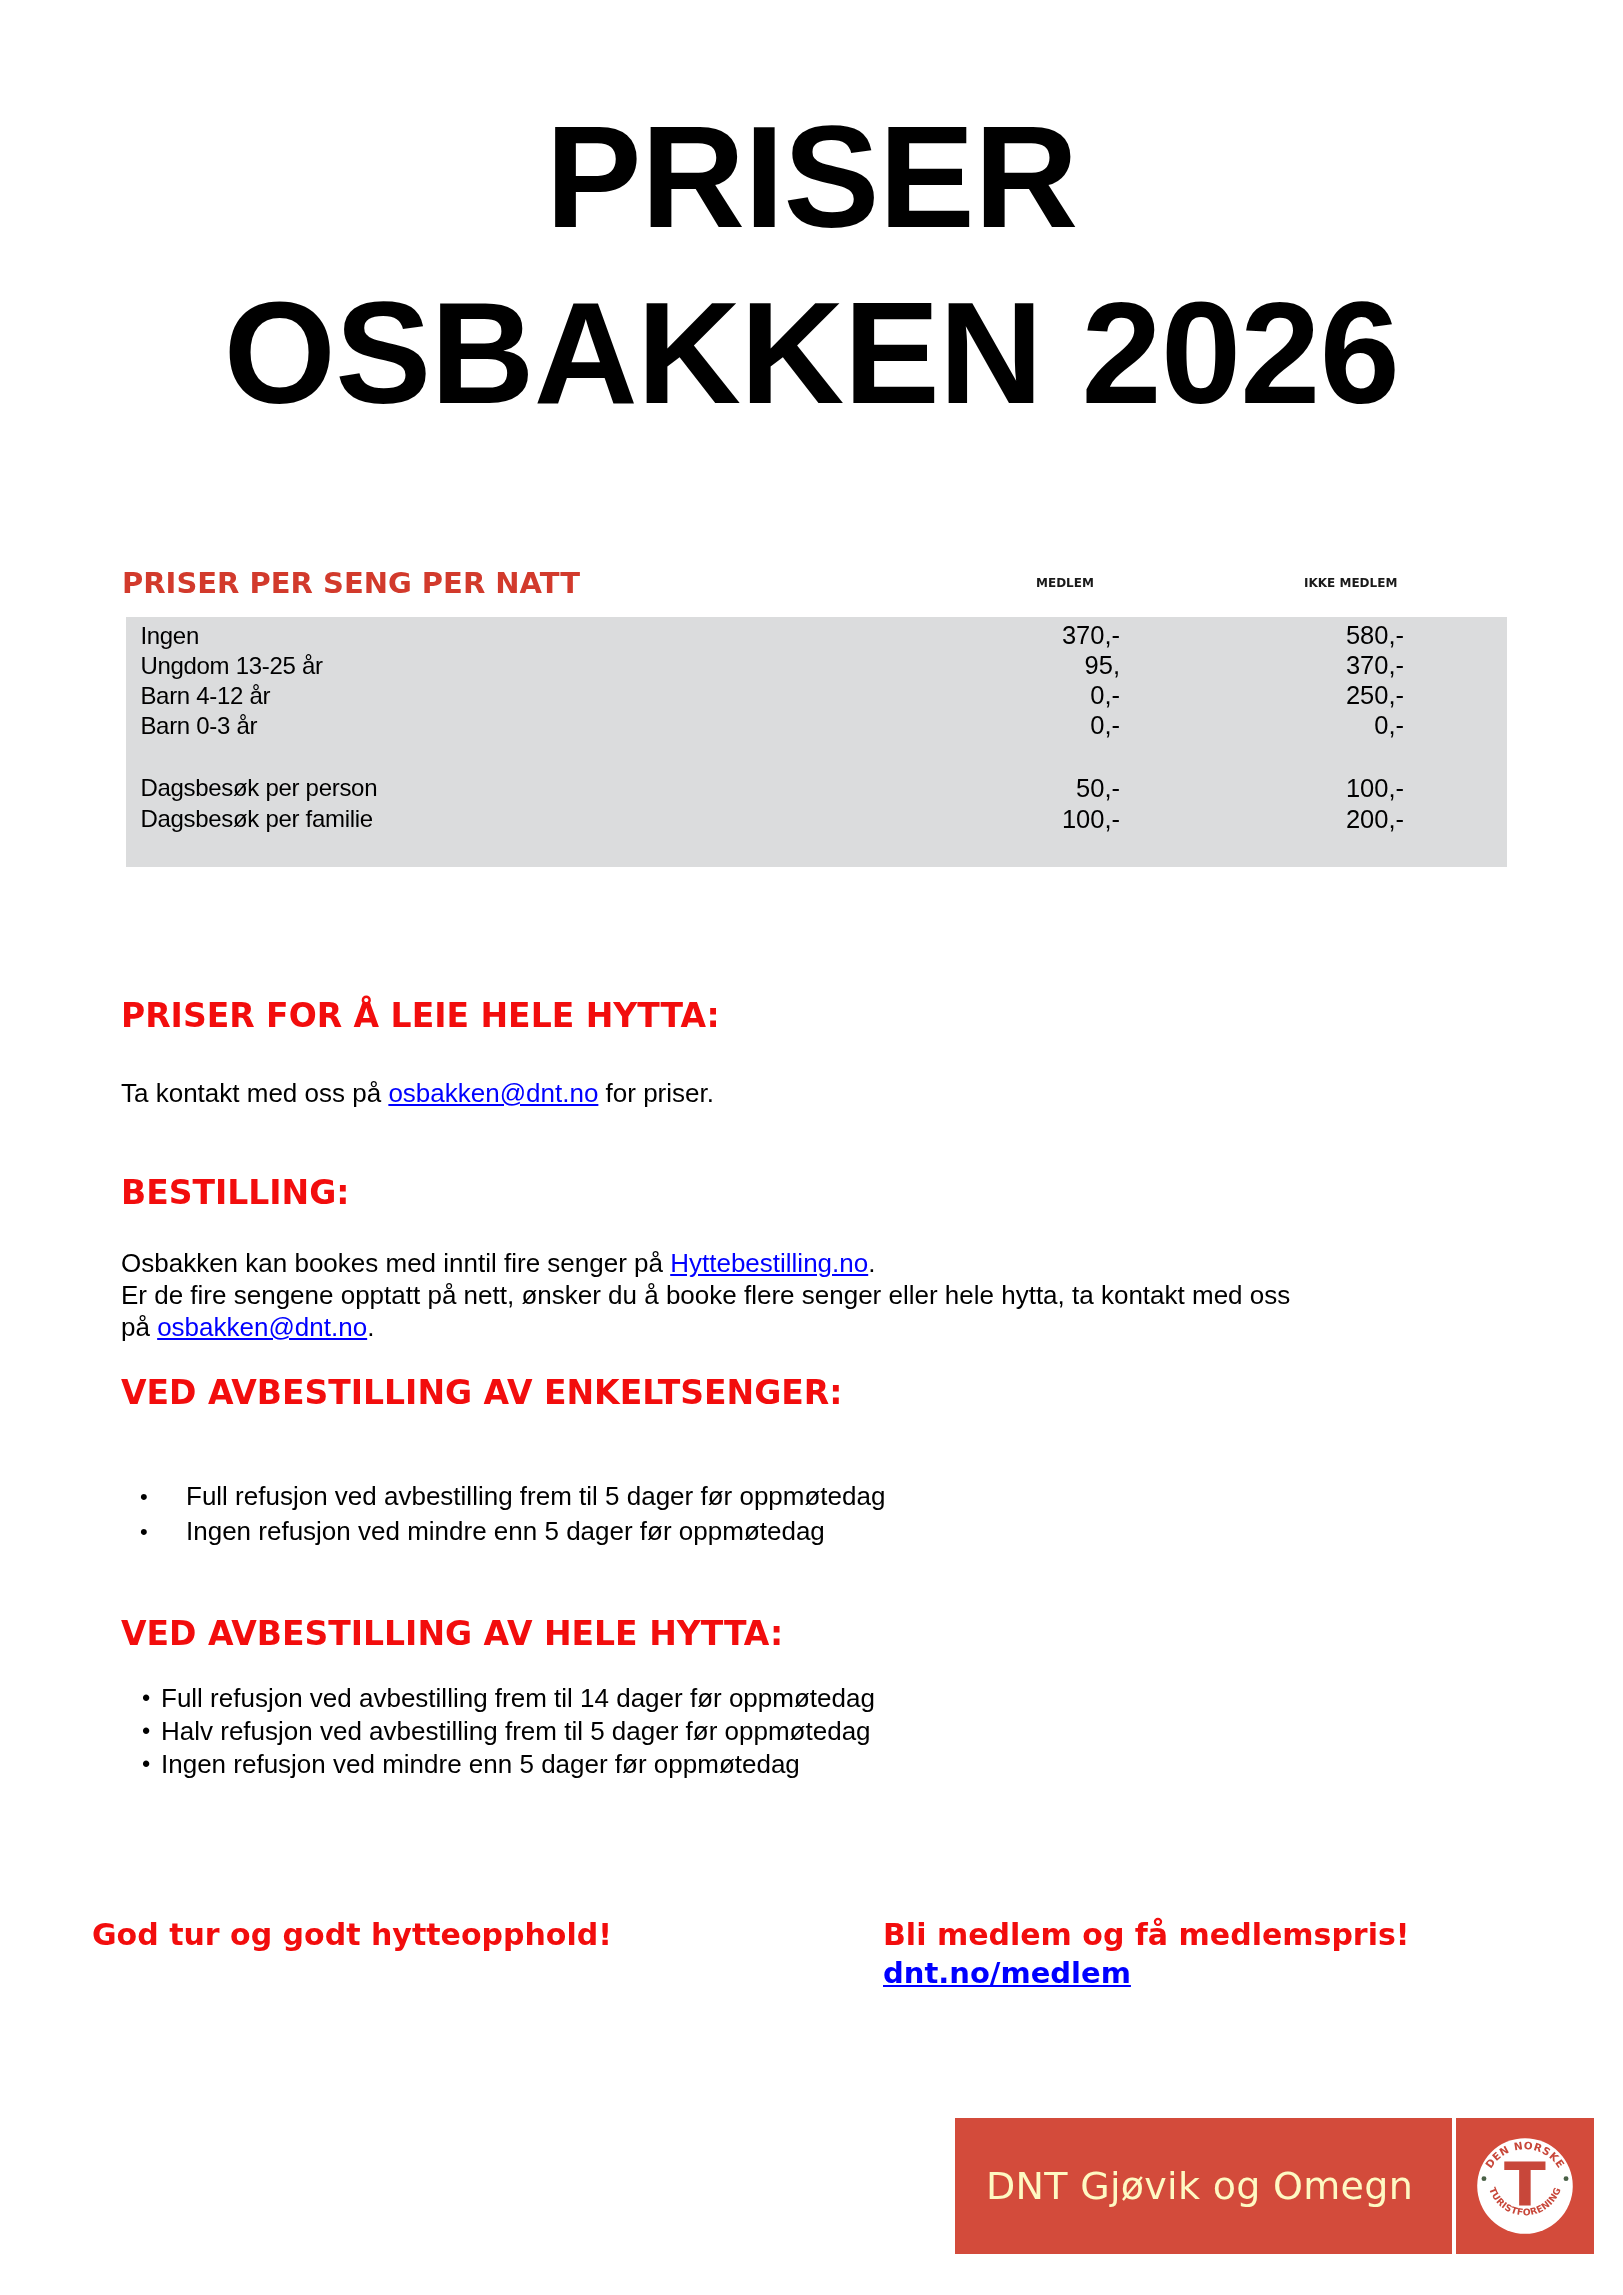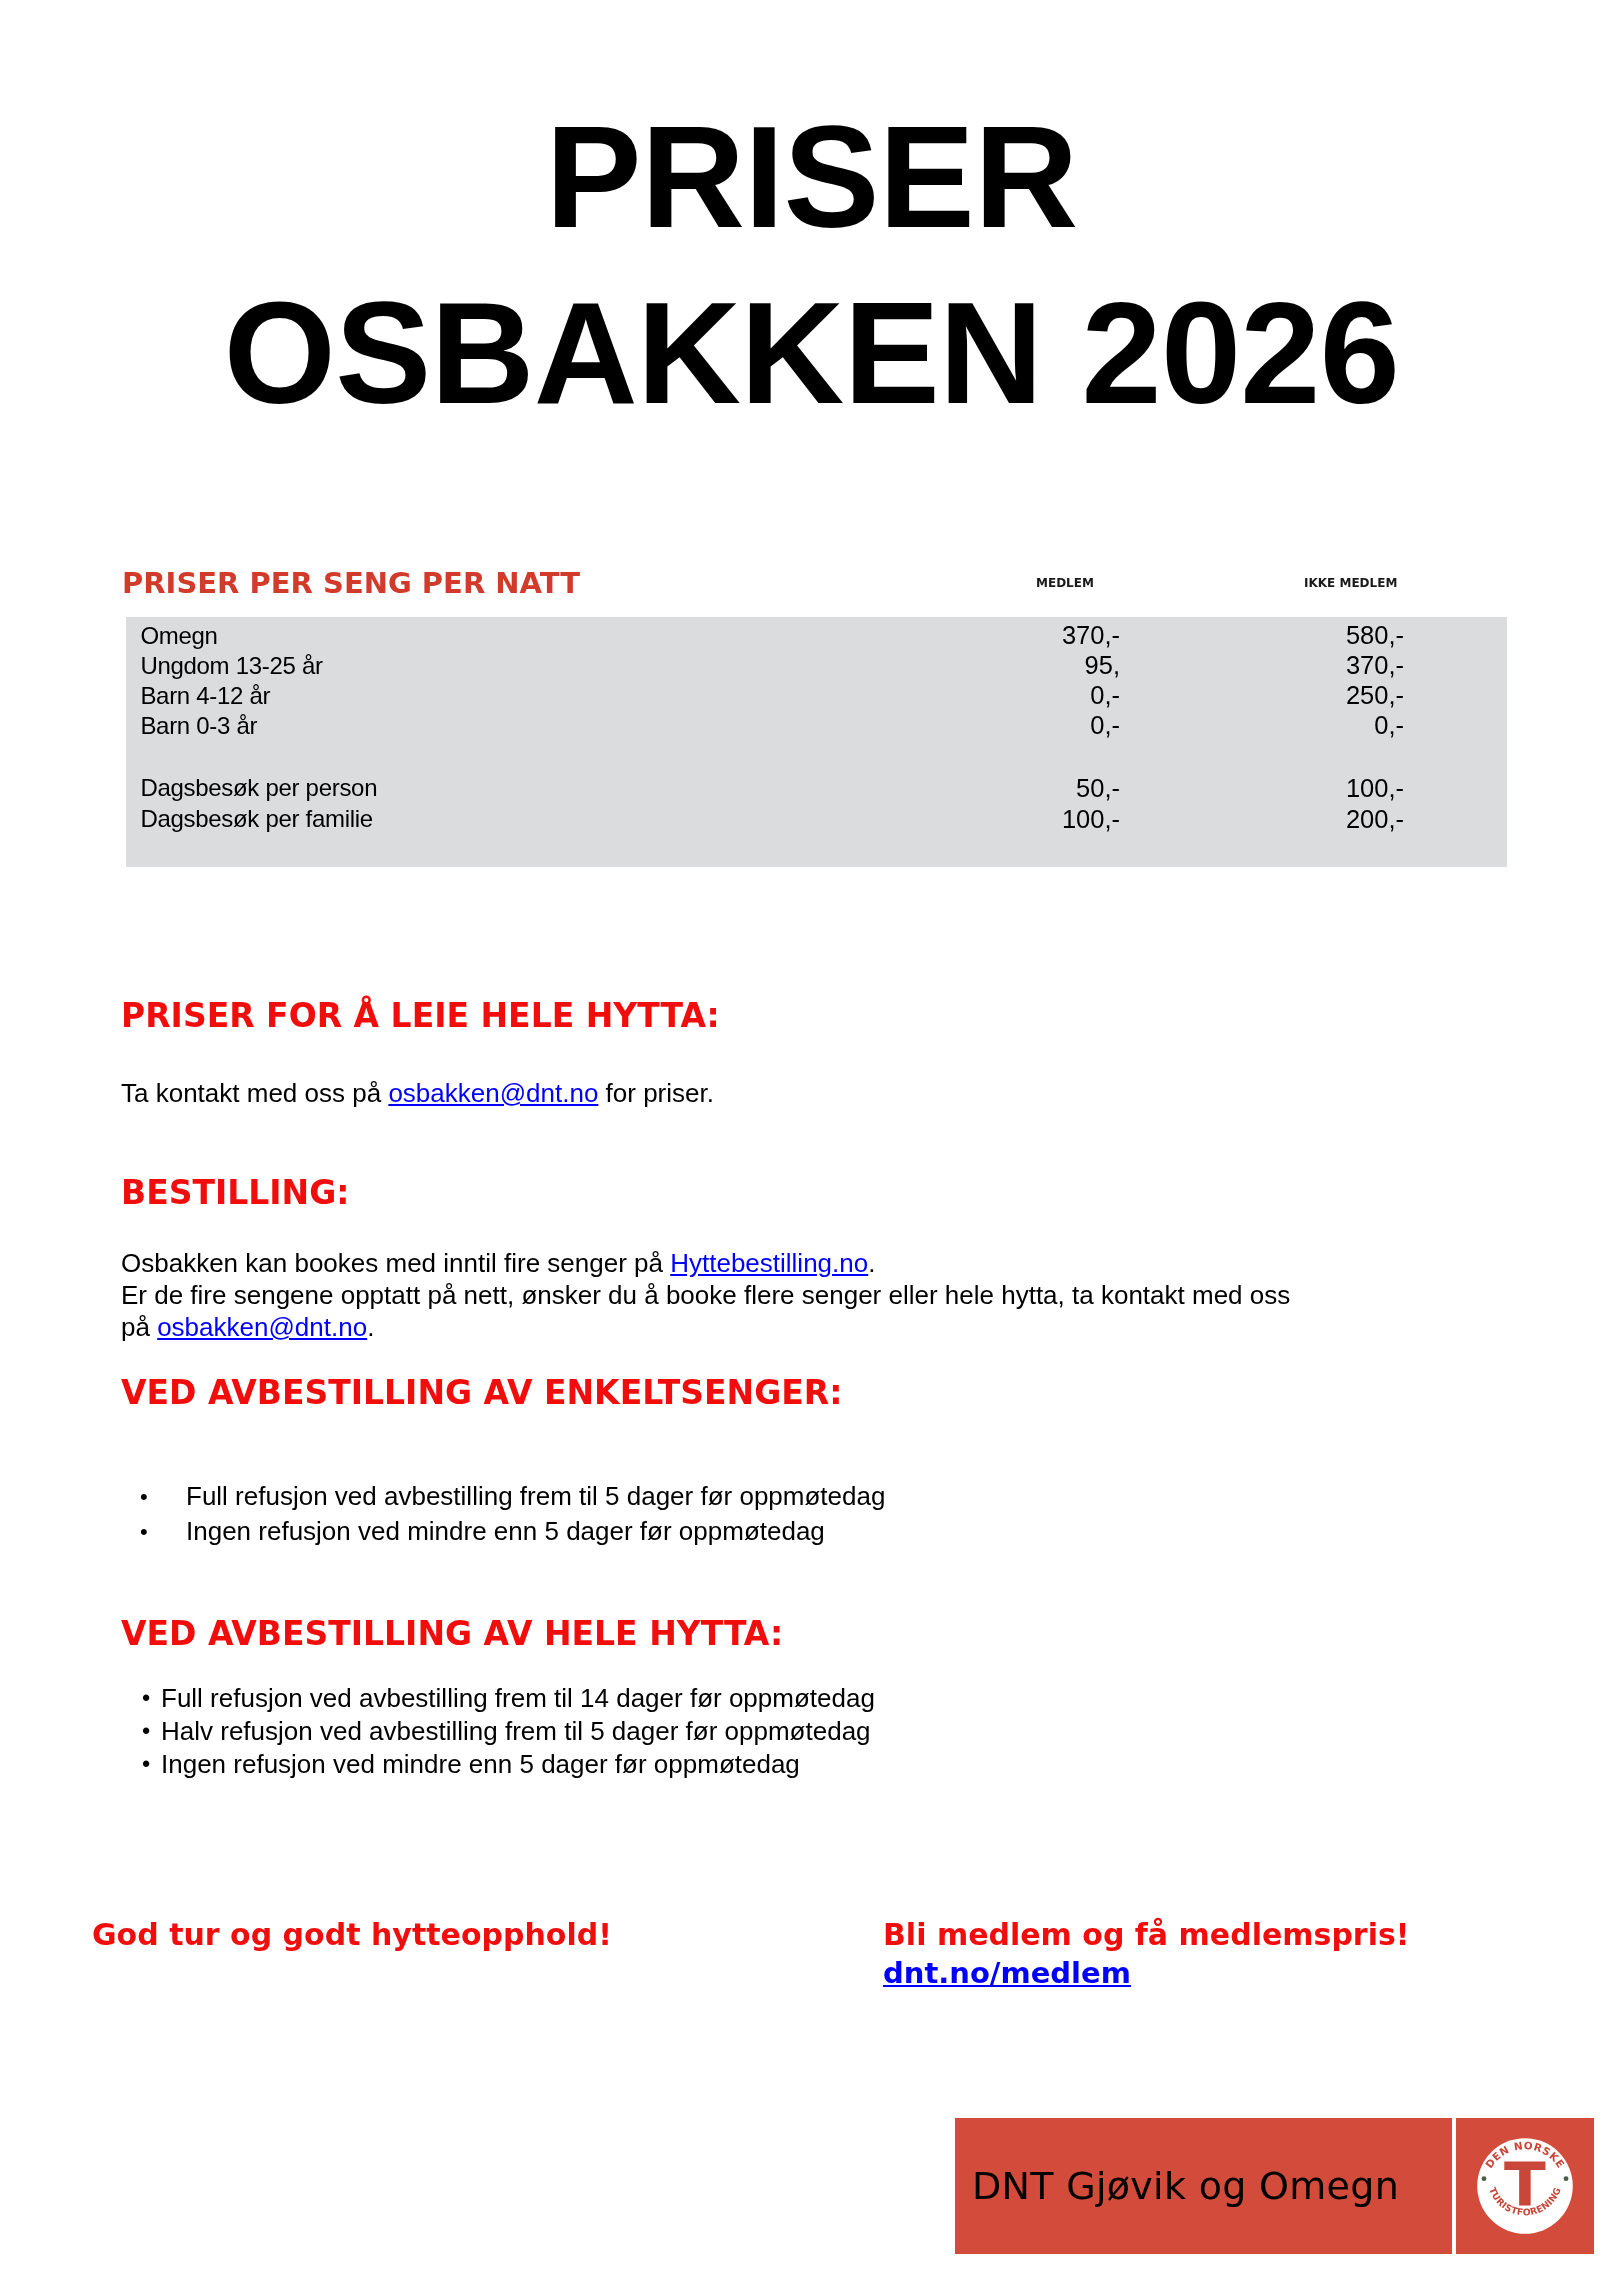--- a/index.html
+++ b/index.html
@@ -80,23 +80,23 @@
     font-family:"DejaVu Sans", sans-serif; font-weight:bold;
     font-size:29px; line-height:34px;
   }
 
   
   .logo {
     position:absolute; left:955px; top:2118px; width:639px; height:136px;
     background:var(--logo_red,#d34b3b);
   }
   .logo-name {
-    position:absolute; left:17px; top:0; height:100%;
+    position:absolute; left:31px; top:0; height:100%;
     display:flex; align-items:center;
-    font-family:"DejaVu Sans", sans-serif; font-size:38px; color:#000000;
+    font-family:"DejaVu Sans", sans-serif; font-size:38px; color:#fef9c3;
     letter-spacing:0.3px; white-space:nowrap;
   }
   .logo-divider {
     position:absolute; left:497px; top:0; width:3.9px; height:100%; background:#ffffff;
   }
   .logo-badge { position:absolute; left:521px; top:19px; width:98px; height:98px; }
 </style>
 </head>
 <body>
 
@@ -106,21 +106,21 @@
     <div>PRISER</div>
     <div>OSBAKKEN 2026</div>
   </div>
 
   <div class="table-heading">PRISER PER SENG PER NATT</div>
   <div class="col-header medlem">MEDLEM</div>
   <div class="col-header ikke">IKKE MEDLEM</div>
 
   <div class="gray-table">
     <div class="t-row">
-      <span class="lbl">Omegn</span>
+      <span class="lbl">Ingen</span>
       <span class="med">370,-</span>
       <span class="ikke">580,-</span>
     </div>
     <div class="t-row">
       <span class="lbl">Ungdom 13-25 år</span>
       <span class="med">95,</span>
       <span class="ikke">370,-</span>
     </div>
     <div class="t-row">
       <span class="lbl">Barn 4-12 år</span>

